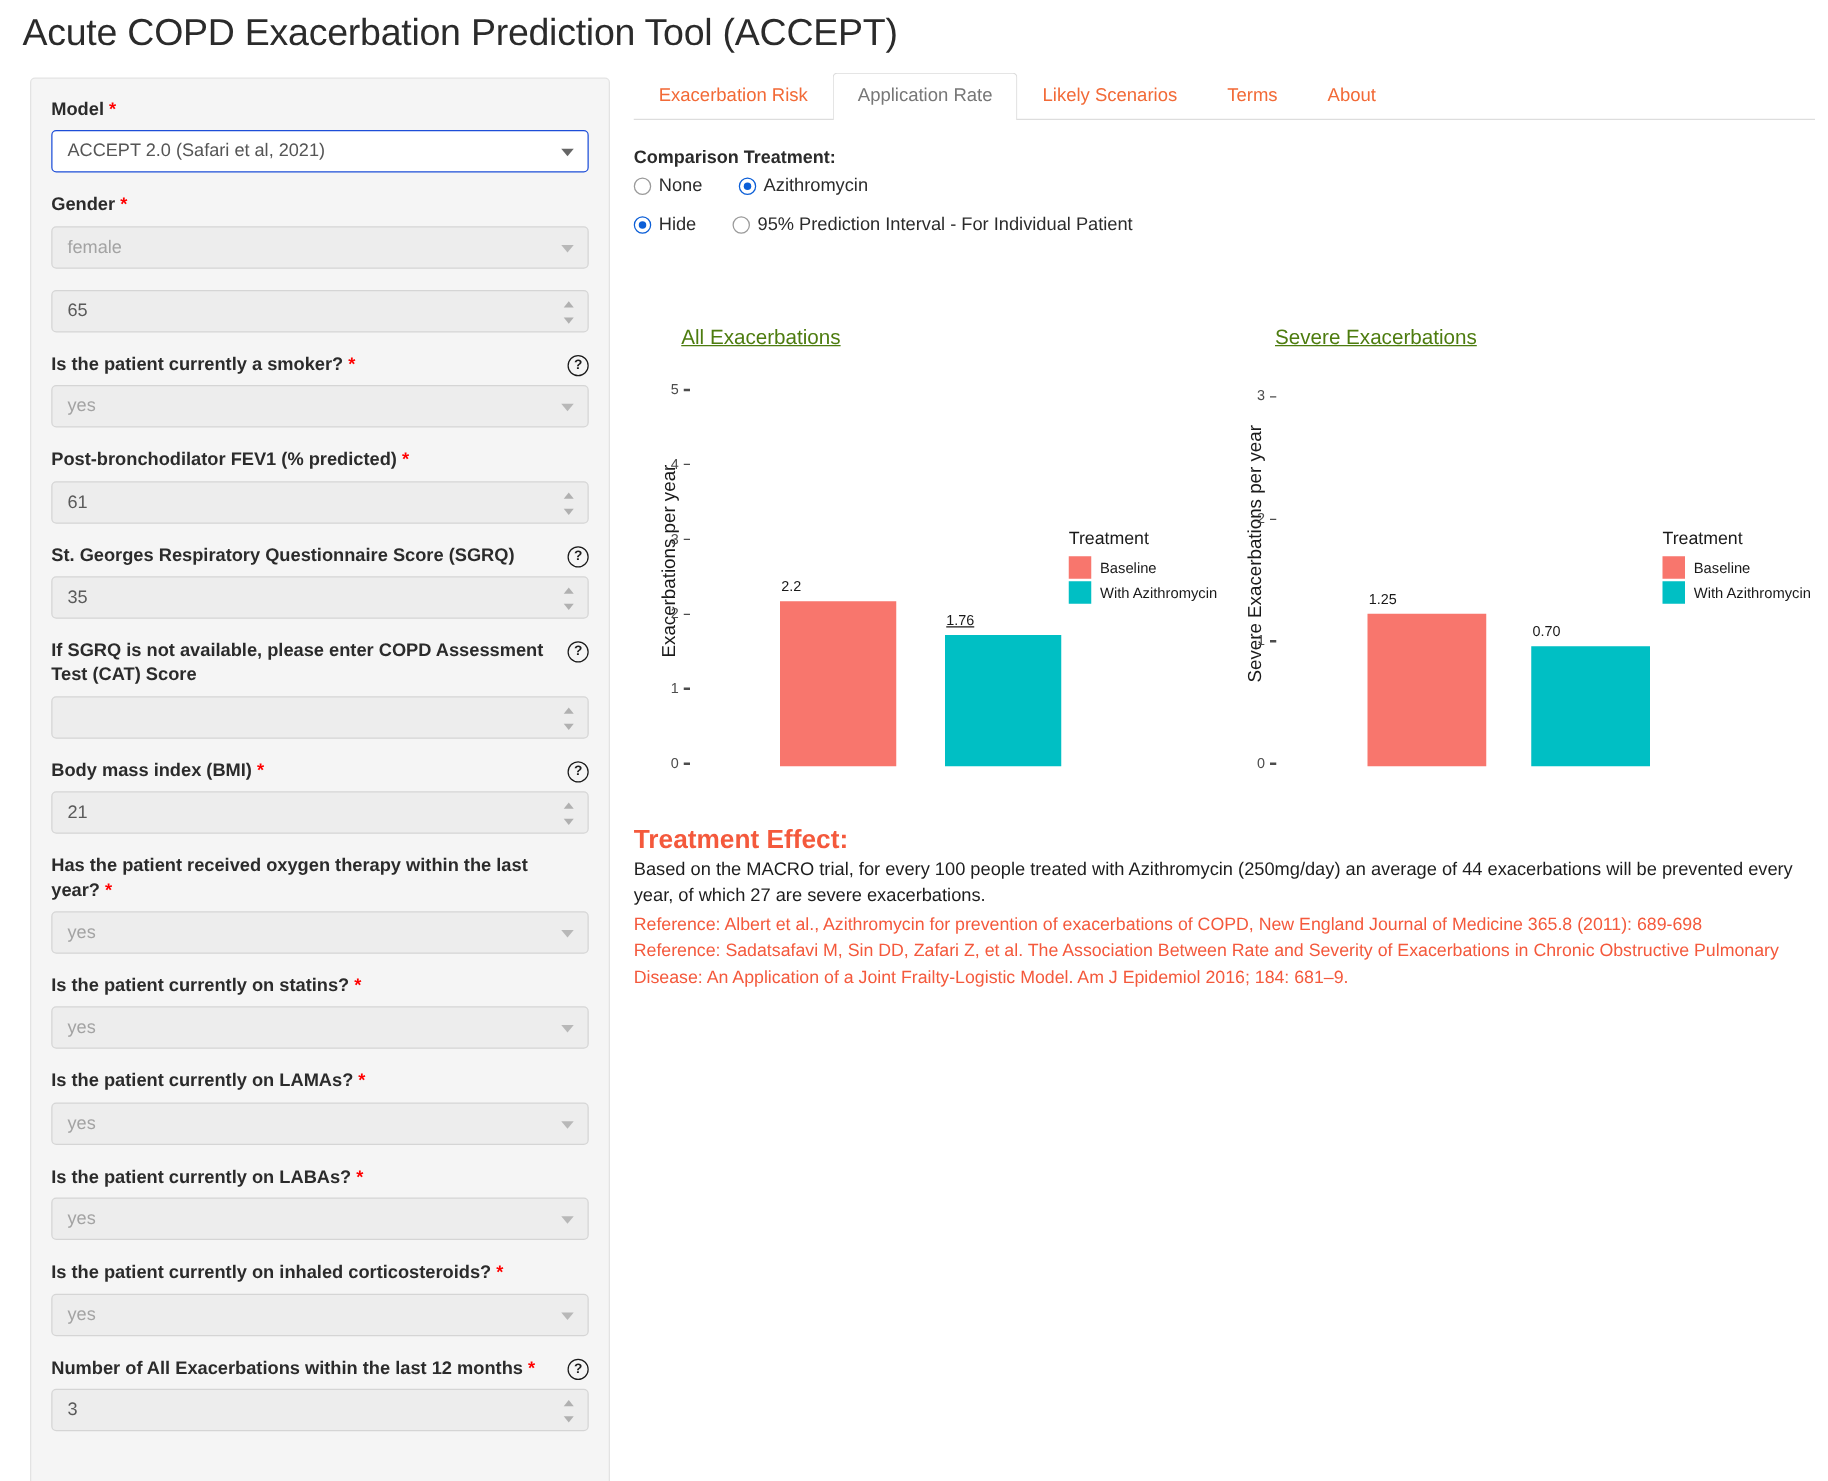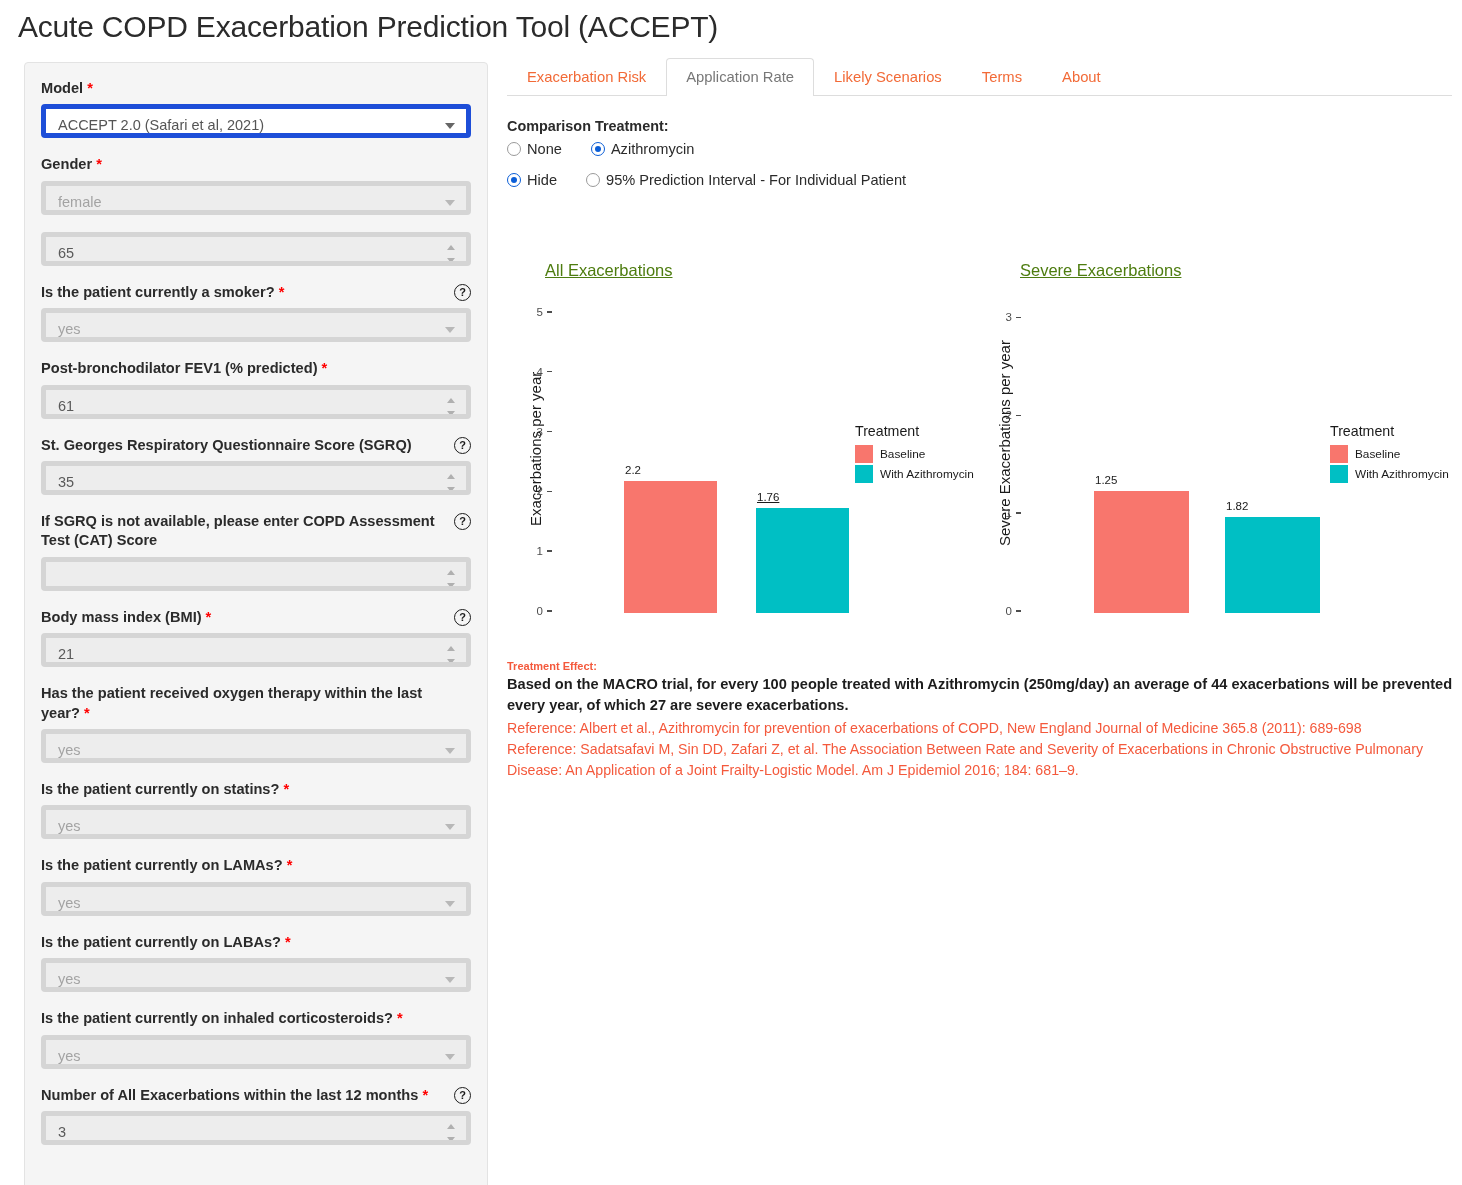--- a/index.html
+++ b/index.html
@@ -43,21 +43,21 @@
     width: 17px; height: 17px; border-radius: 50%;
     border: 1.6px solid #1b1b1b;
     color: #1b1b1b; font-size: 11px; font-weight: bold;
     line-height: 14px; text-align: center;
     cursor: pointer; user-select: none;
   }
   .select-box, .num-box {
     position: relative;
     width: 100%; height: 34px;
     background: #ffffff;
-    border: 5px solid #1d4ed8;
+    border: 1px solid #1d4ed8;
     border-radius: 4px;
     font-size: 14.5px;
     color: #555555;
     line-height: 32px;
     padding: 0 30px 0 12px;
     white-space: nowrap; overflow: hidden;
   }
   .select-box.disabled, .num-box.disabled {
     background: #ededed; color: #a3a3a3; border-color: #d5d5d5;
   }
@@ -153,22 +153,22 @@
     white-space: nowrap;
   }
   .legend { position: absolute; }
   .legend-title { font-size: 14.2px; color: #1a1a1a; margin-bottom: 6px; white-space: nowrap; }
   .legend-item { display: flex; align-items: center; gap: 7px; margin-bottom: 2px; }
   .legend-swatch { width: 18px; height: 18px; flex: none; }
   .legend-text { font-size: 11.8px; color: #1a1a1a; white-space: nowrap; }
 
   
   .effect { position: absolute; left: 507px; top: 660px; width: 950px; }
-  .effect-head { font-size: 11px; font-weight: bold; color: #f4593c; margin-bottom: 2px; }
-  .effect-body { font-size: 14.6px; font-weight: bold; color: #1d1d1d; line-height: 1.45; margin-bottom: 2px; }
+  .effect-head { font-size: 21px; font-weight: bold; color: #f4593c; margin-bottom: 2px; }
+  .effect-body { font-size: 14.6px; font-weight: normal; color: #1d1d1d; line-height: 1.45; margin-bottom: 2px; }
   .effect-ref { font-size: 14.2px; color: #f4593c; line-height: 1.45; }
 </style>
 </head>
 <body>
 
 <div class="page">
 
   <div class="app-title">Acute COPD Exacerbation Prediction Tool (ACCEPT)</div>
 
   <div class="sidebar" id="sidebar">
@@ -346,21 +346,21 @@
           <span class="tick-lbl">2</span>
           <span class="tick-mark"></span>
         </div>
         <div class="tick-row" style="left: 12px; top: 75.3636px;">
           <span class="tick-lbl">3</span>
           <span class="tick-mark"></span>
         </div>
         <div class="bar" style="left: 112px; top: 254.652px; width: 95px; height: 122.348px; background: rgb(248, 118, 109);"></div>
         <div class="bar-val" style="left: 113px; top: 237.652px;">1.25</div>
         <div class="bar" style="left: 243px; top: 281.079px; width: 95px; height: 95.9212px; background: rgb(0, 191, 196);"></div>
-        <div class="bar-val" style="left: 244px; top: 264.079px;">1.82</div>
+        <div class="bar-val" style="left: 244px; top: 264.079px;">0.70</div>
         <div class="legend" style="left: 348px; top: 187px;">
           <div class="legend-title">Treatment</div>
           <div class="legend-item">
             <span class="legend-swatch" style="background: rgb(248, 118, 109);"></span>
             <span class="legend-text">Baseline</span>
           </div>
           <div class="legend-item">
             <span class="legend-swatch" style="background: rgb(0, 191, 196);"></span>
             <span class="legend-text">With Azithromycin</span>
           </div>

